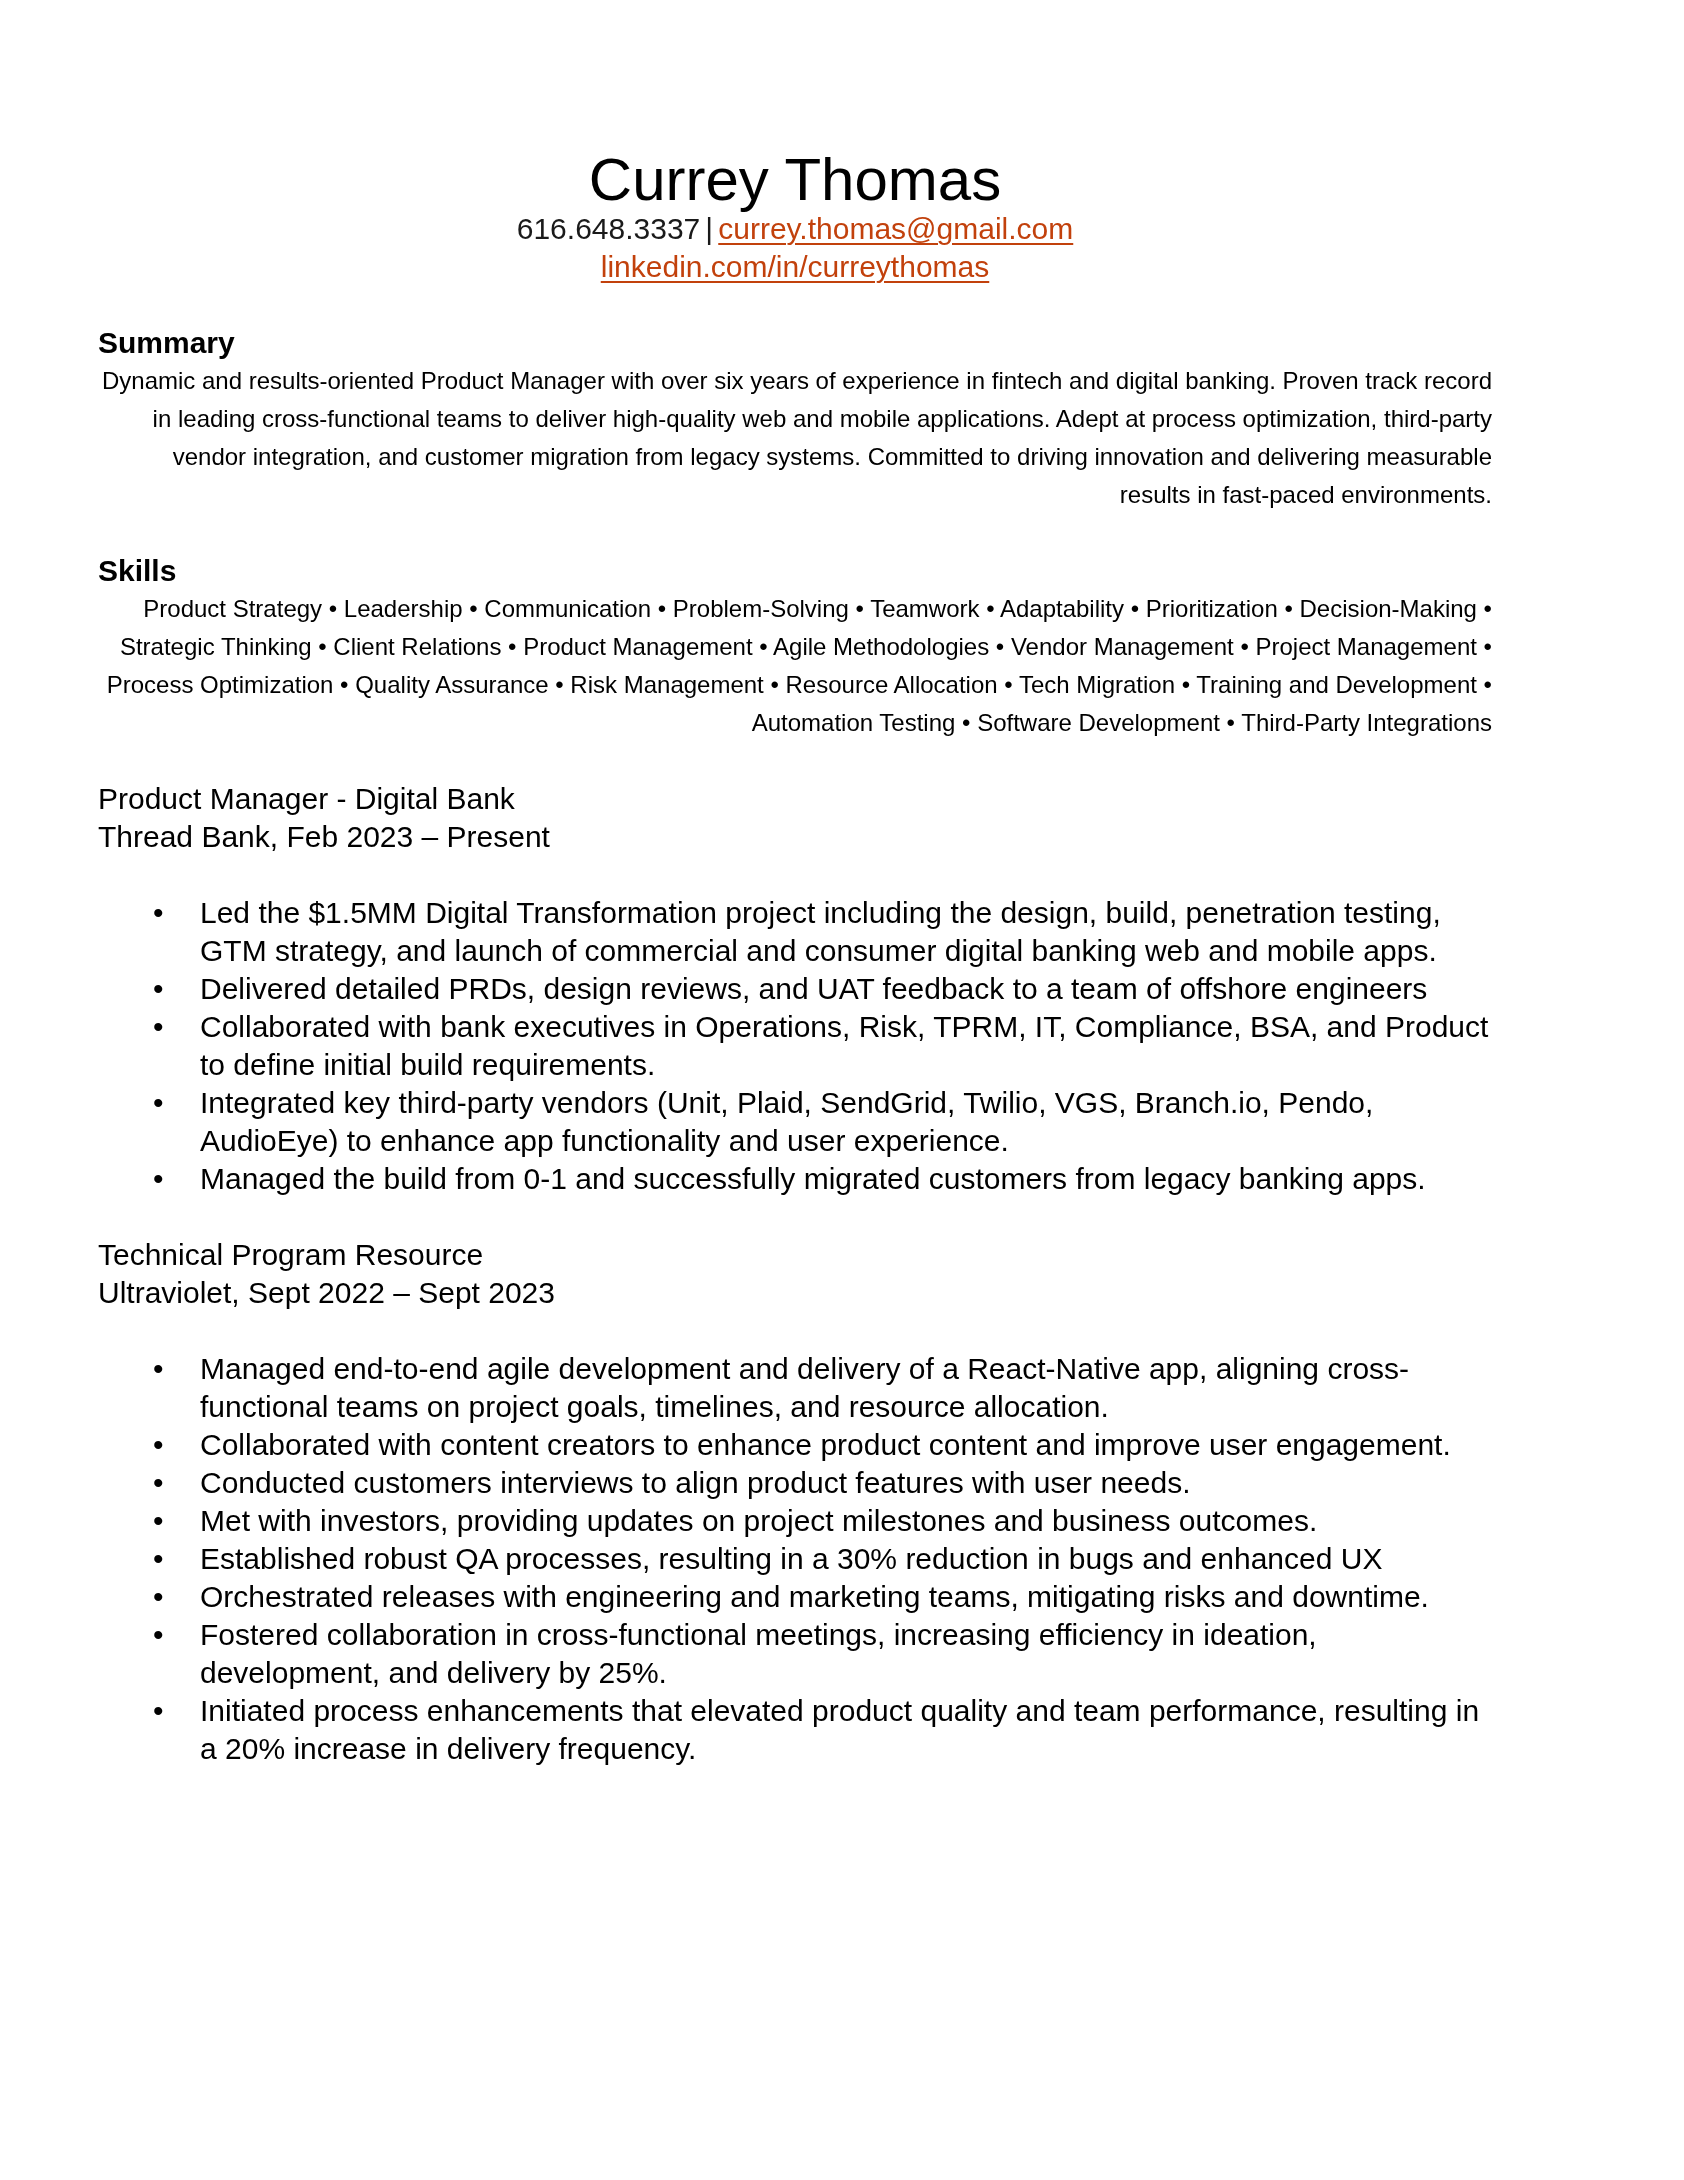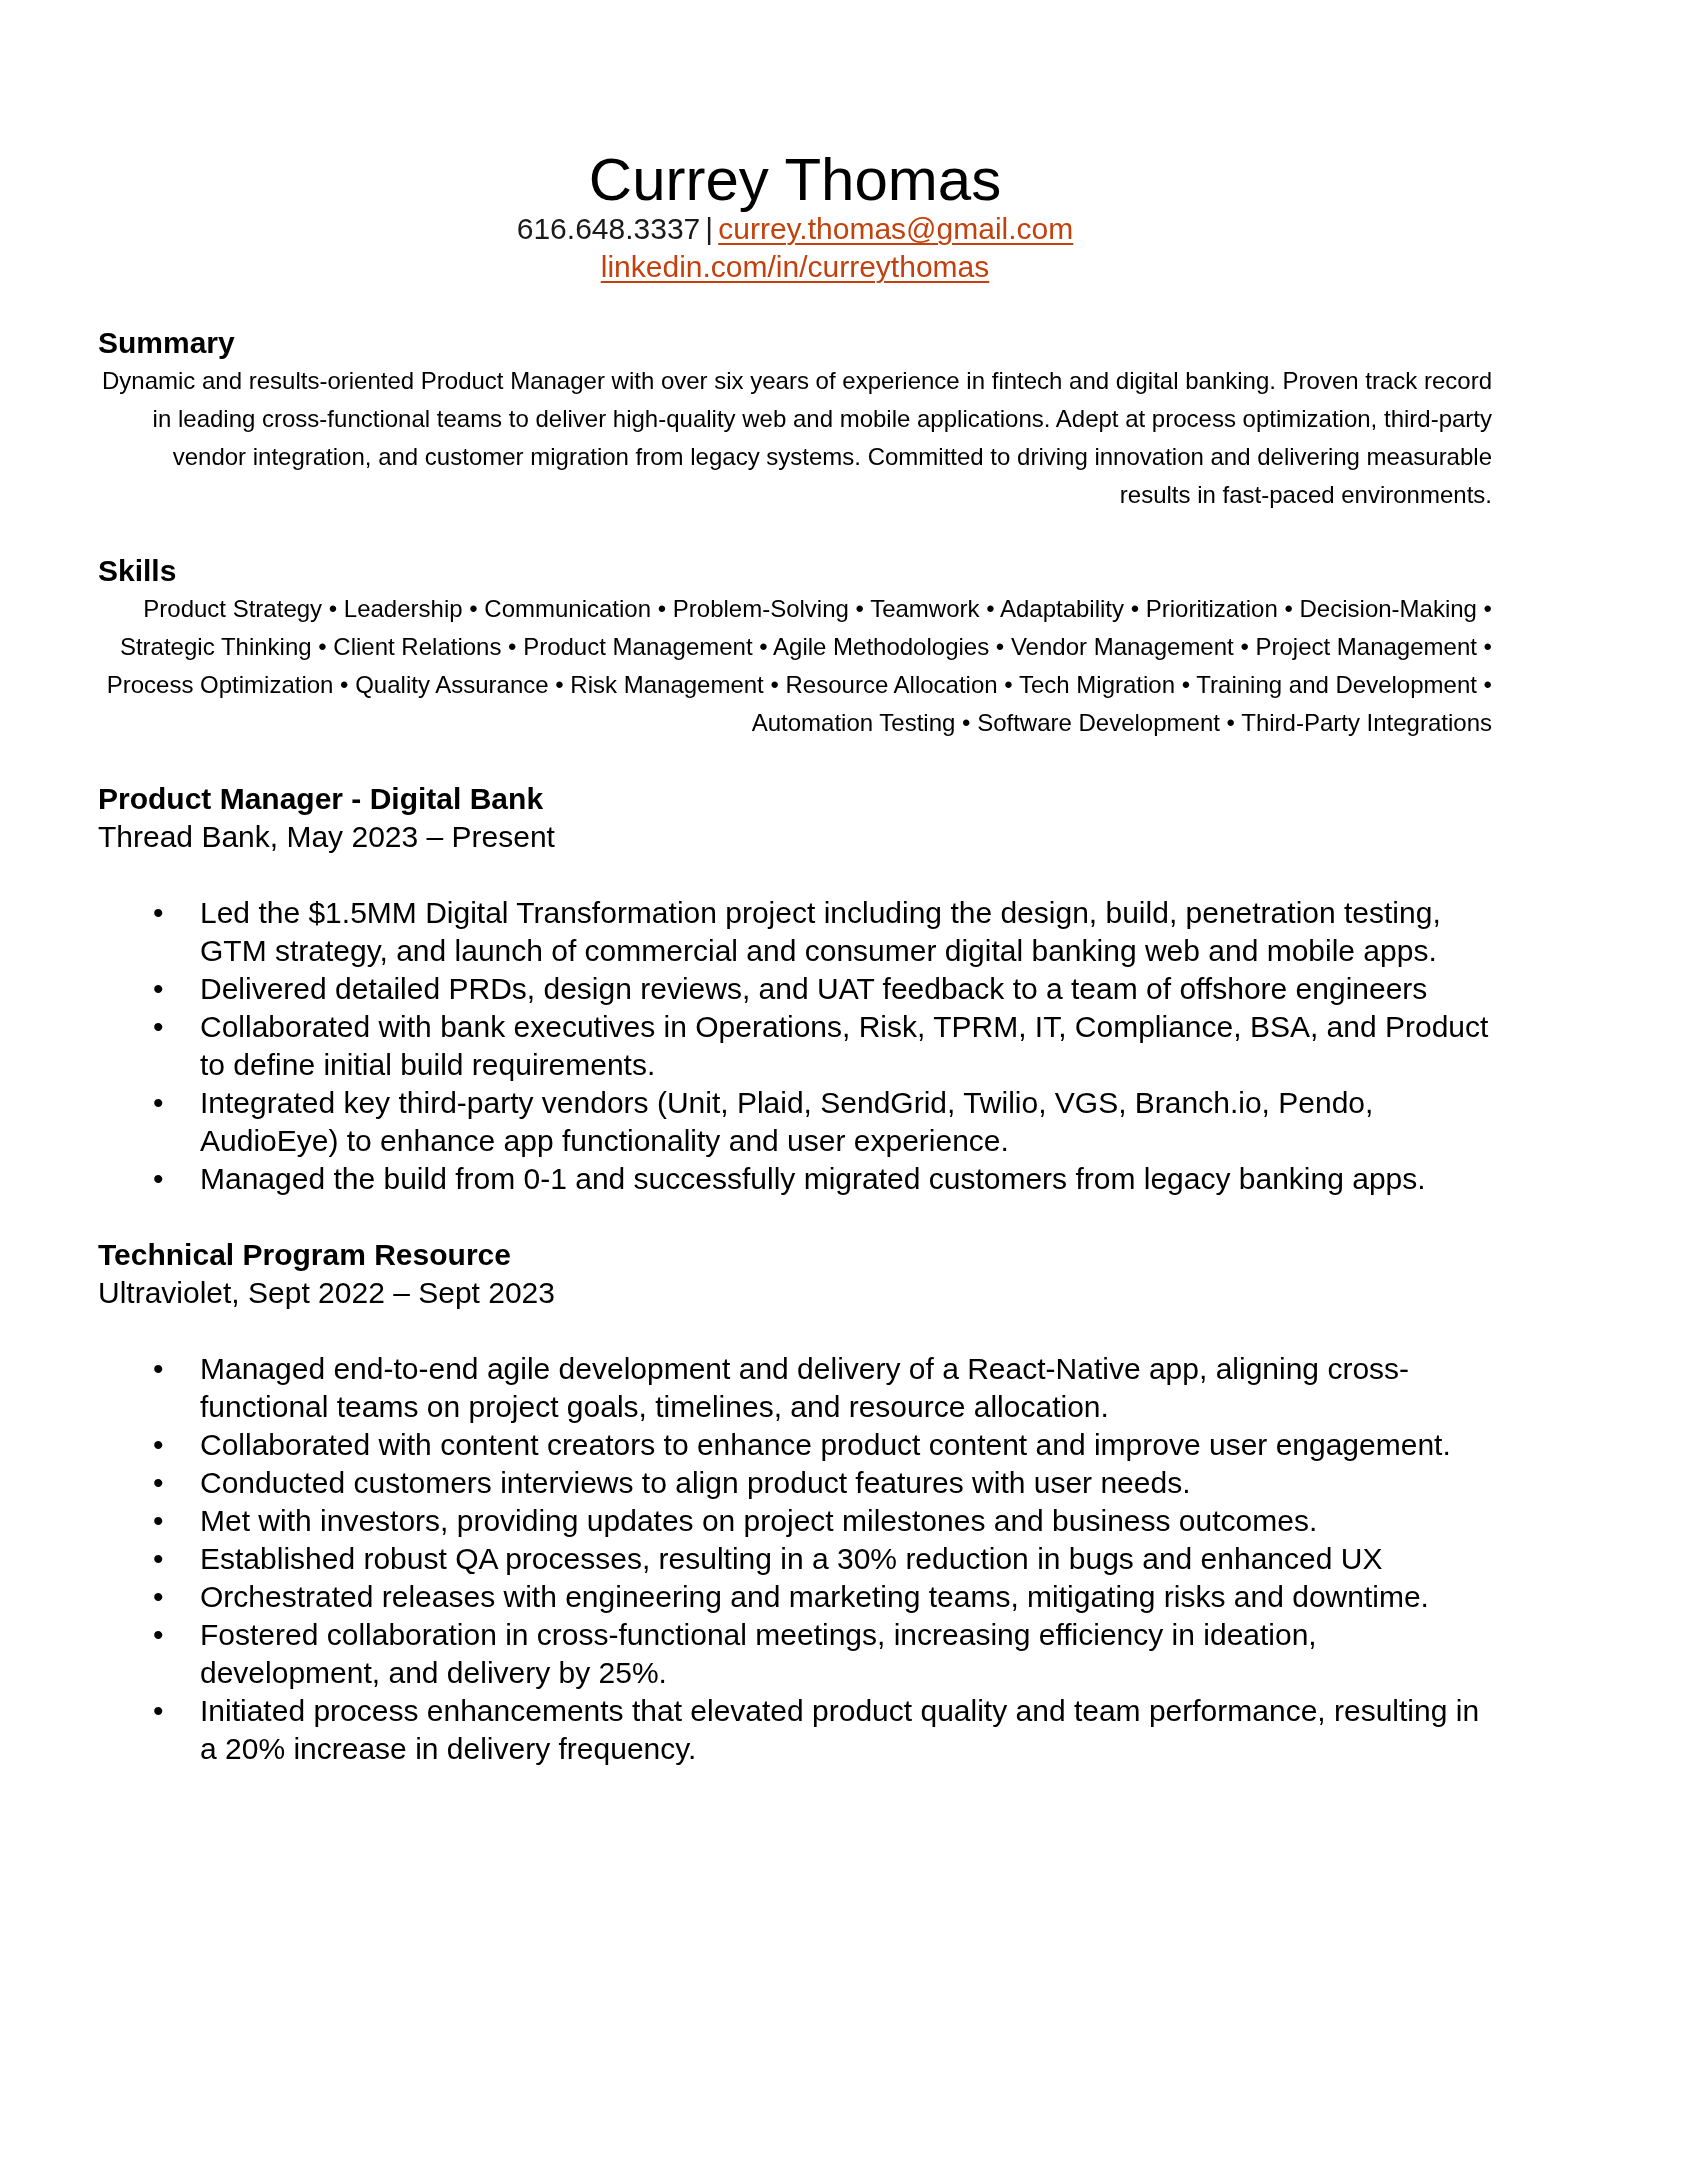--- a/index.html
+++ b/index.html
@@ -47,21 +47,21 @@
     font-weight: 700;
   }
   .body-text {
     font-size: 24px;
     line-height: 38px;
     text-align: right;
   }
   .job-title {
     font-size: 30px;
     line-height: 38px;
-    font-weight: 700;
+    font-weight: 400;
   }
   .job-meta {
     font-size: 30px;
     line-height: 38px;
   }
   .job-block { margin-top: 38px; }
   ul.bullet-list {
     margin-top: 38px;
     list-style: none;
     padding-left: 102px;
@@ -103,21 +103,21 @@
 
   <div class="section">
     <div class="section-heading">Skills</div>
     <div class="body-text">Product Strategy • Leadership • Communication • Problem-Solving • Teamwork • Adaptability • Prioritization • Decision-Making • Strategic Thinking • Client Relations • Product Management • Agile Methodologies • Vendor Management • Project Management • Process Optimization • Quality Assurance • Risk Management • Resource Allocation • Tech Migration • Training and Development • Automation Testing • Software Development • Third-Party Integrations</div>
   </div>
 
   <div class="section">
 
     <div>
       <div class="job-title">Product Manager - Digital Bank</div>
-      <div class="job-meta">Thread Bank, May 2023 – Present</div>
+      <div class="job-meta">Thread Bank, Feb 2023 – Present</div>
       <ul class="bullet-list">
         <li>Led the $1.5MM Digital Transformation project including the design, build, penetration testing, GTM strategy, and launch of commercial and consumer digital banking web and mobile apps.</li>
         <li>Delivered detailed PRDs, design reviews, and UAT feedback to a team of offshore engineers</li>
         <li>Collaborated with bank executives in Operations, Risk, TPRM, IT, Compliance, BSA, and Product to define initial build requirements.</li>
         <li>Integrated key third-party vendors (Unit, Plaid, SendGrid, Twilio, VGS, Branch.io, Pendo, AudioEye) to enhance app functionality and user experience.</li>
         <li>Managed the build from 0-1 and successfully migrated customers from legacy banking apps.</li>
       </ul>
     </div>
 
     <div class="job-block">

